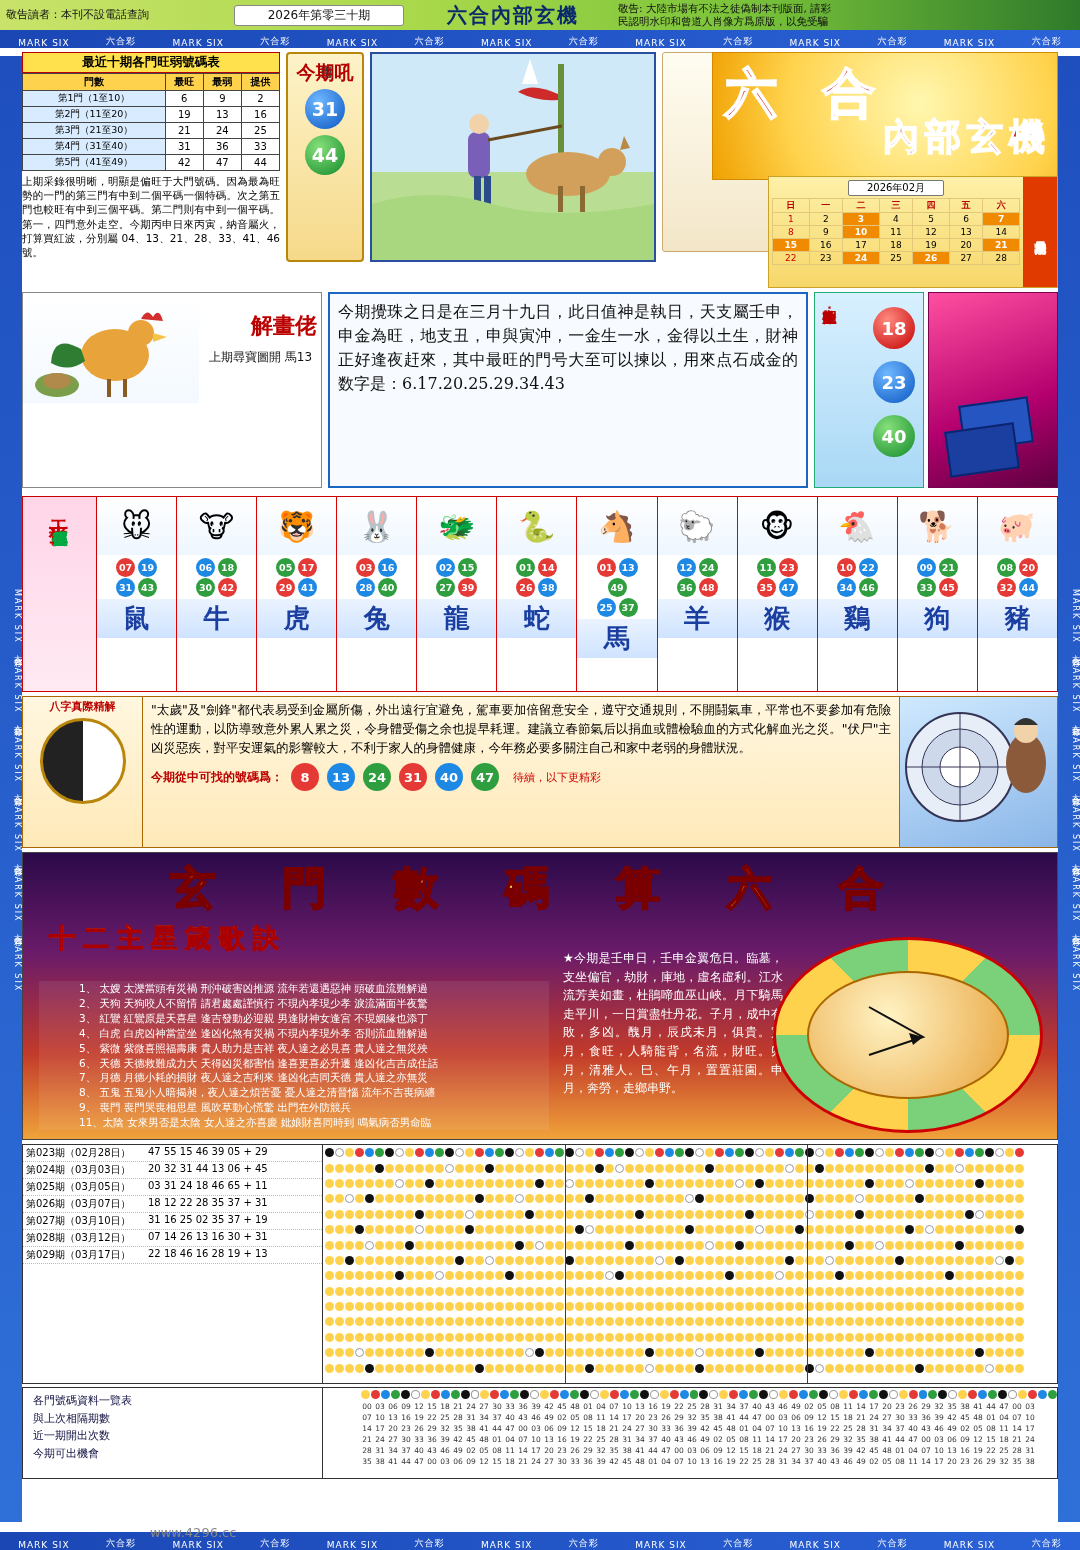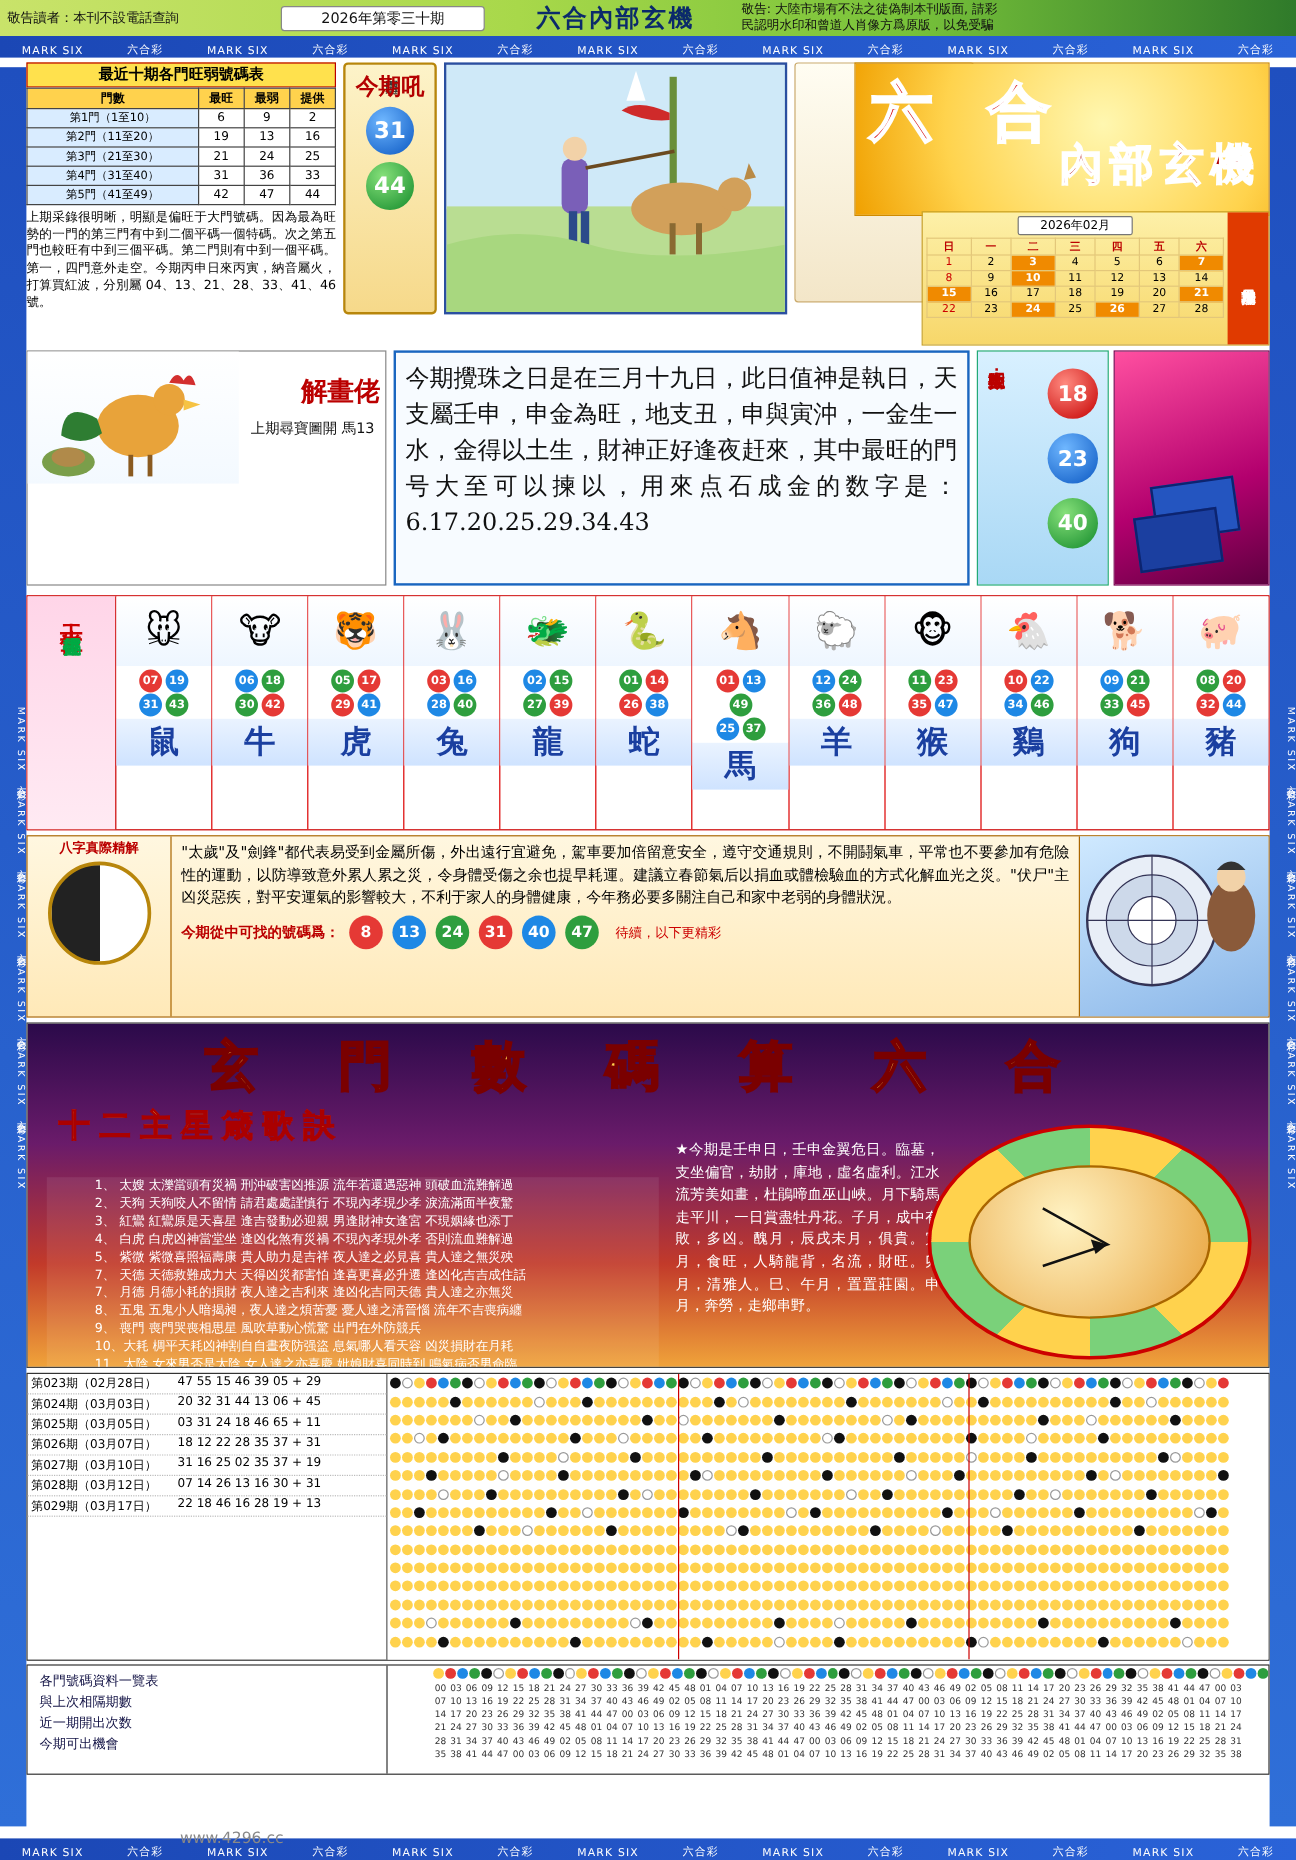--- a/index.html
+++ b/index.html
@@ -98,21 +98,21 @@
   .row2 { position:relative; height:200px; margin-top:4px; }
   .jhbox { position:absolute; left:0; top:0; width:300px; height:196px;
            border:1px solid #888; background:#fff; }
   .jh-rooster { position:absolute; left:0; top:0; width:176px; height:110px;
                 background:linear-gradient(180deg,#ffffff,#f3f9ff); }
   .jh-title { position:absolute; right:4px; top:18px; font-size:22px; font-weight:bold;
               color:#b00; }
   .jh-sub { position:absolute; left:186px; top:56px; font-size:12px; color:#111; line-height:1.4;}
   .tbox { position:absolute; left:306px; top:0; width:480px; height:196px;
           border:2px solid #1a66c0; background:#f7fbff; padding:6px 8px; }
-  .tbox p { margin:0; font-size:20px; line-height:1.5; color:#111; text-align:justify;
+  .tbox p { margin:0; font-size:16px; line-height:1.5; color:#111; text-align:justify;
             font-family:"DejaVu Serif","Liberation Serif",serif; }
   .tubox { position:absolute; left:792px; top:0; width:110px; height:196px;
            background:linear-gradient(180deg,#d8f0ff,#a9d8f5); border:1px solid #2a7; }
   .tubox .cap { writing-mode:vertical-rl; font-size:14px; font-weight:bold; color:#b00;
                 margin:6px 0 0 6px; }
   .tuballs { position:absolute; right:8px; top:8px; }
   .tuballs .ball { width:42px; height:42px; font-size:18px; margin-bottom:12px;}
   .ball.red{background:radial-gradient(circle at 35% 30%,#ff8a80,#c50000);}
   .rtimg { position:absolute; left:906px; top:0; right:0; height:196px;
            background:linear-gradient(160deg,#ff4fa0,#b3006e 60%,#5e0040);
@@ -670,25 +670,24 @@
 
     <div class="row5">
       <div class="r5-title">玄 門 數 碼 算 六 合</div>
       <div class="r5-sub">十二主星箴歌訣</div>
       <ul class="r5-list" id="banner-list">
           <li>1、 太嫂 太濼當頭有災禍 刑沖破害凶推源 流年若還遇惡神 頭破血流難解過</li>
           <li>2、 天狗 天狗咬人不留情 請君處處謹慎行 不現內孝現少孝 淚流滿面半夜驚</li>
           <li>3、 紅鸞 紅鸞原是天喜星 逢吉發動必迎親 男逢財神女逢宮 不現姻緣也添丁</li>
           <li>4、 白虎 白虎凶神當堂坐 逢凶化煞有災禍 不現內孝現外孝 否則流血難解過</li>
           <li>5、 紫微 紫微喜照福壽康 貴人助力是吉祥 夜人達之必見喜 貴人達之無災殃</li>
-          <li>7、 天德 天德救難成力大 天得凶災都害怕 逢喜更喜必升遷 逢凶化吉吉成住話</li>
+          <li>6、 天德 天德救難成力大 天得凶災都害怕 逢喜更喜必升遷 逢凶化吉吉成住話</li>
           <li>7、 月德 月德小耗的損財 夜人達之吉利來 逢凶化吉同天德 貴人達之亦無災</li>
           <li>8、 五鬼 五鬼小人暗揭昶，夜人達之煩苦憂 憂人達之清晉惱 流年不吉喪病纏</li>
           <li>9、 喪門 喪門哭喪相思星 風吹草動心慌驚 出門在外防競兵</li>
-          <li>10、大耗 椆平天耗凶神割自自晝夜防强盜 息氣哪人看天容 凶災損財在月耗</li>
           <li>11、太陰 女來男否是太陰 女人達之亦喜慶 妣娘財喜同時到 鳴氣病否男命臨</li>
         </ul>
       <div class="r5-text">★今期是壬申日，壬申金翼危日。臨墓，支坐偏官，劫財，庫地，虛名虛利。江水流芳美如畫，杜鵑啼血巫山峽。月下騎馬走平川，一日賞盡牡丹花。子月，成中有敗，多凶。醜月，辰戌未月，俱貴。寅月，食旺，人騎龍背，名流，財旺。卯月，清雅人。巳、午月，置置莊園。申月，奔勞，走鄉串野。</div>
       <div class="wheel">
         <div class="ring"></div>
         <div class="inner"></div>
         <svg width="270" height="196" viewBox="0 0 270 196" style="position:absolute;inset:0">
           <path d="M96 70 L150 100 L96 118" stroke="#111" stroke-width="2" fill="none"></path>
           <path d="M150 100 l-14 -4 l4 12z" fill="#111"></path>
         </svg>

